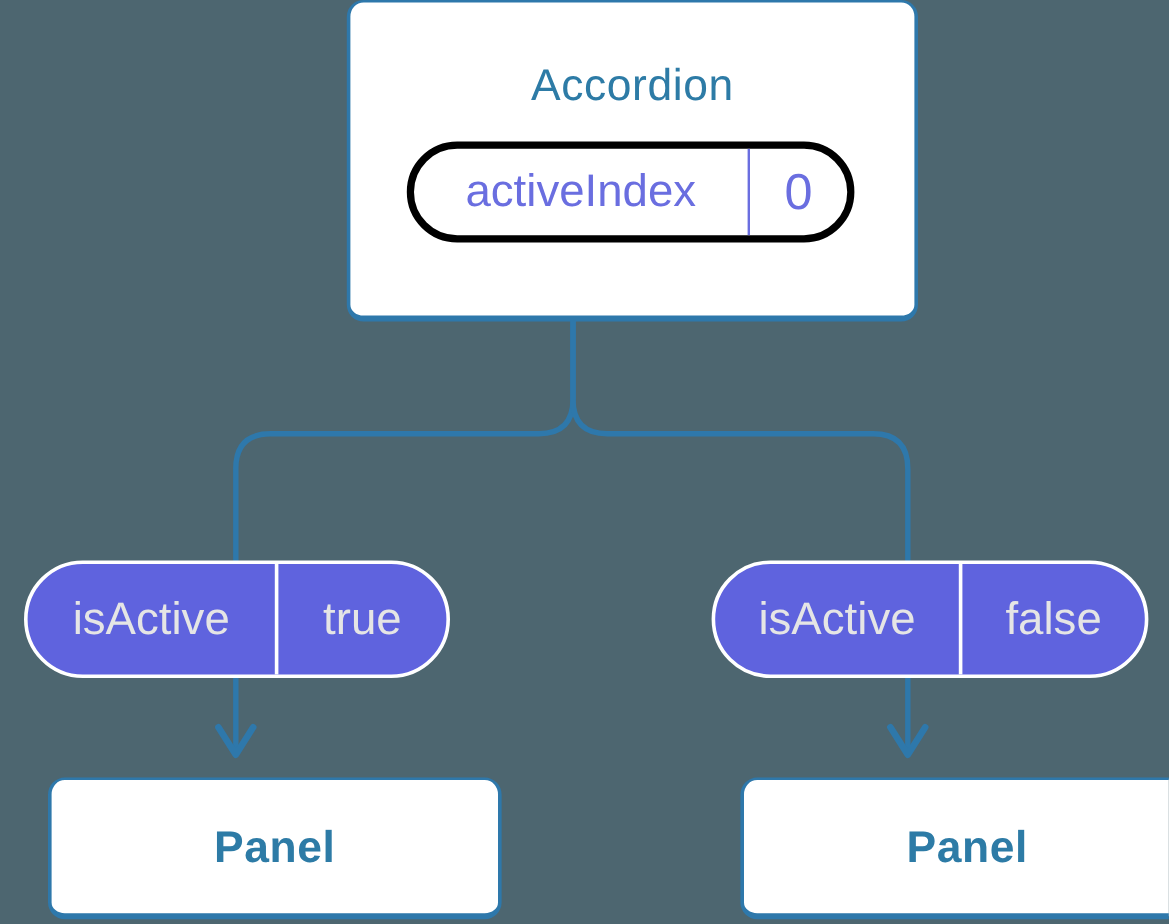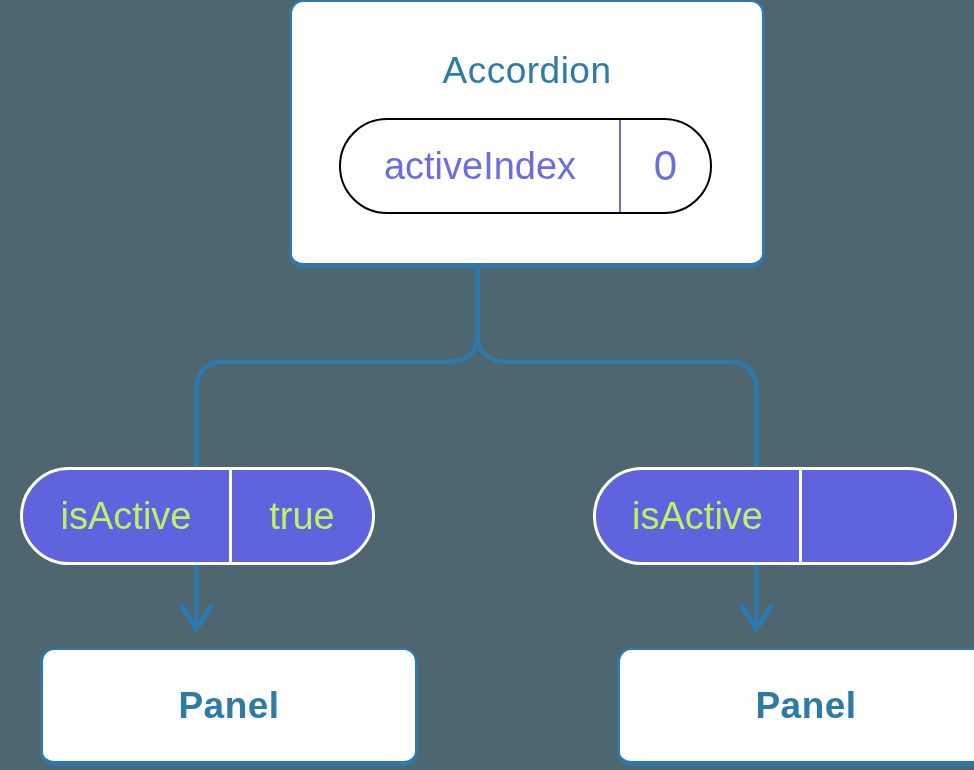--- a/index.html
+++ b/index.html
@@ -39,23 +39,23 @@
     left: 0; right: 0; top: 48px;
     text-align: center;
     font-size: 37px;
     font-weight: 500;
     color: #2D7BA6;
     letter-spacing: 0.5px;
   }
   .state-pill {
     position: absolute;
     left: 47px; top: 116px;
-    width: 373px; height: 96px;
+    width: 373px; height: 84px;
     background: #FFFFFF;
-    border: 2px solid #000000;
+    border: 6px solid #000000;
     border-radius: 52px;
     box-sizing: border-box;
     display: flex;
     align-items: stretch;
     color: #6A6EE0;
     font-size: 38px;
   }
   .state-pill .seg-label {
     width: 278px;
     display: flex;
@@ -72,21 +72,21 @@
   }
   .prop-pill {
     position: absolute;
     height: 98px;
     background: #5F63DE;
     border: 3px solid #FFFFFF;
     border-radius: 52px;
     box-sizing: border-box;
     display: flex;
     align-items: stretch;
-    color: #bef264;
+    color: #e5e5e5;
     font-size: 38px;
     z-index: 2;
   }
   .prop-pill .seg-label {
     display: flex;
     align-items: center;
     justify-content: center;
     border-right: 3px solid #FFFFFF;
   }
   .prop-pill .seg-value {
@@ -138,20 +138,21 @@
     </div>
   </div>
 
   <div class="prop-pill prop-pill-left">
     <div class="seg-label">isActive</div>
     <div class="seg-value">true</div>
   </div>
 
   <div class="prop-pill prop-pill-right">
     <div class="seg-label">isActive</div>
+    <div class="seg-value">false</div>
   </div>
 
   <div class="card panel-card panel-left">
     <div class="panel-title">Panel</div>
   </div>
 
   <div class="card panel-card panel-right">
     <div class="panel-title">Panel</div>
   </div>
 

